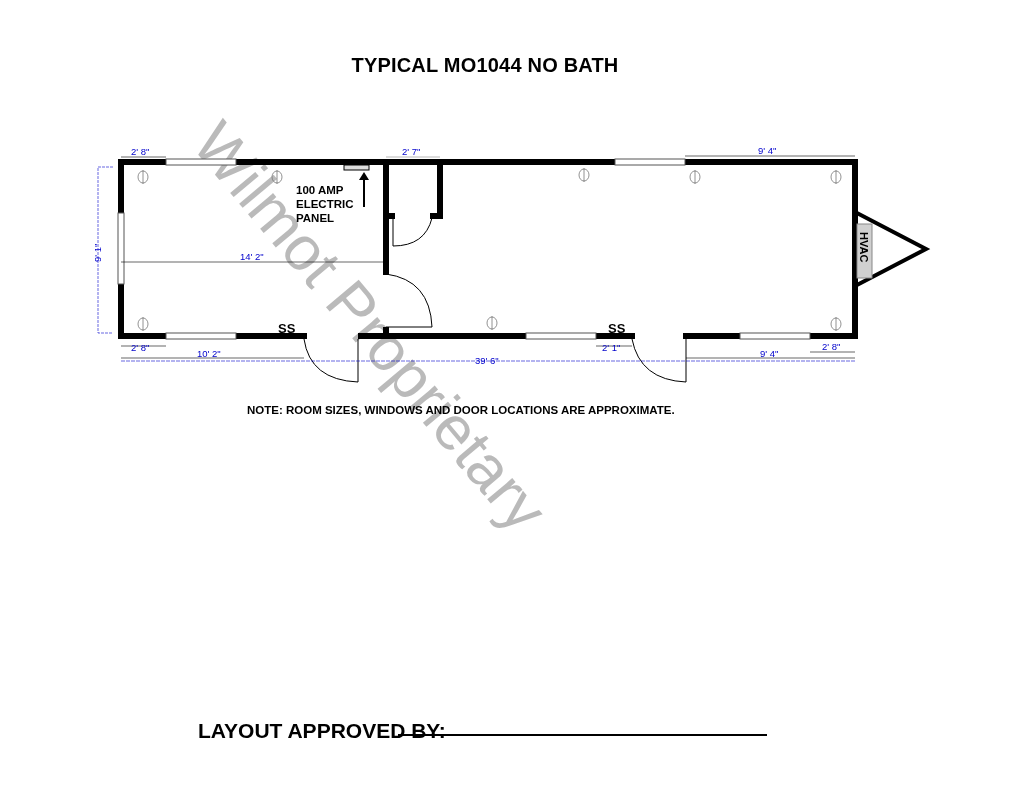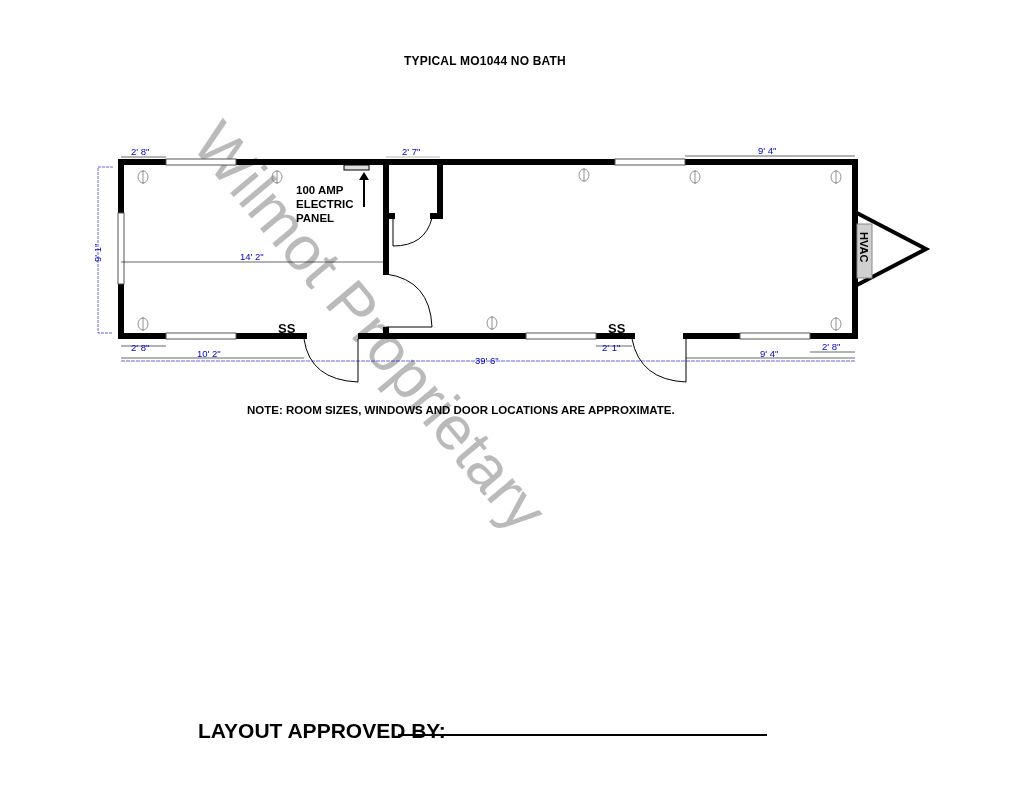--- a/index.html
+++ b/index.html
@@ -1,19 +1,19 @@
 <!DOCTYPE html>
 <html><head>
 <meta charset="utf-8">
 <style>
   html, body { margin: 0; padding: 0; background: #ffffff; }
   body { width: 1024px; height: 792px; position: relative; overflow: hidden;
          font-family: "Liberation Sans", sans-serif; }
   .title { position: absolute; left: 0; width: 970px; top: 54px; text-align: center;
-           font-weight: bold; font-size: 12px; color: #000; letter-spacing: 0.2px; }
+           font-weight: bold; font-size: 20px; color: #000; letter-spacing: 0.2px; }
   .note { position: absolute; left: 247px; top: 404px; font-weight: bold; font-size: 11.5px; color: #000; }
   .approve { position: absolute; left: 198px; top: 719px; font-weight: bold; font-size: 21px; color: #000; }
   .sigline { position: absolute; left: 398px; top: 734px; width: 369px; height: 2px; background: #000; }
   svg#plan { position: absolute; left: 0; top: 0; }
   .dimtxt { font-family: "Liberation Sans", sans-serif; font-size: 9.5px; fill: #0000cc; }
   .lbl { font-family: "Liberation Sans", sans-serif; font-weight: bold; font-size: 11.5px; fill: #000; }
   .wm { font-family: "Liberation Sans", sans-serif; font-size: 62px; fill: #b3b3b3; fill-opacity: 0.9; }
 </style>
 </head>
 <body>

